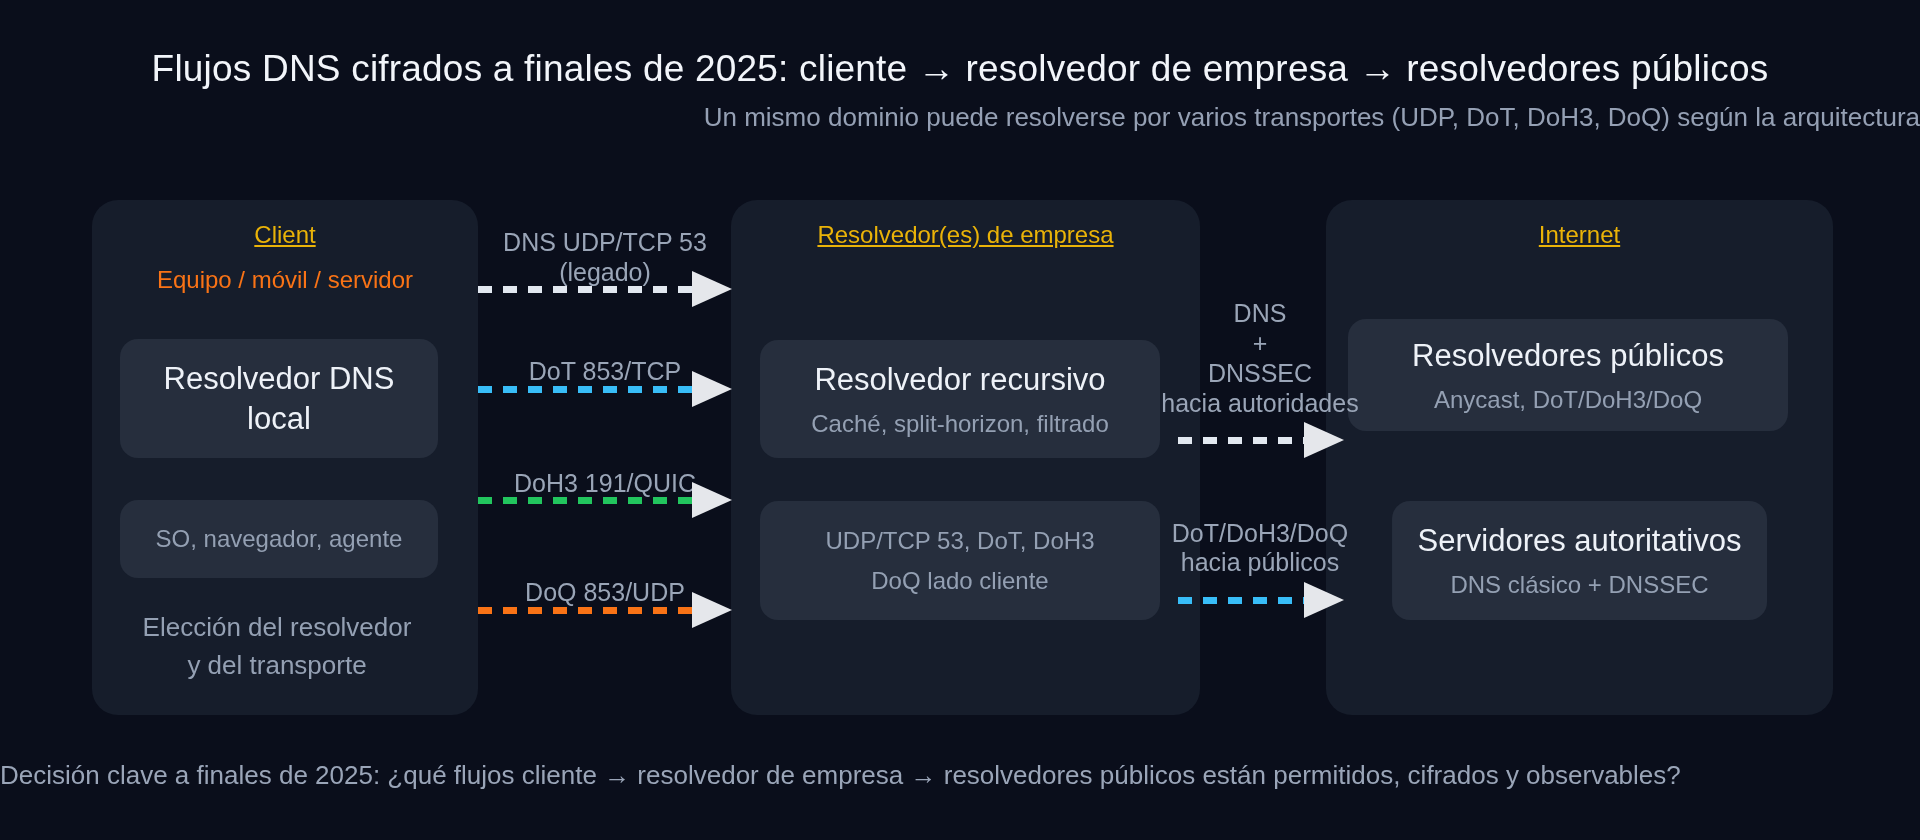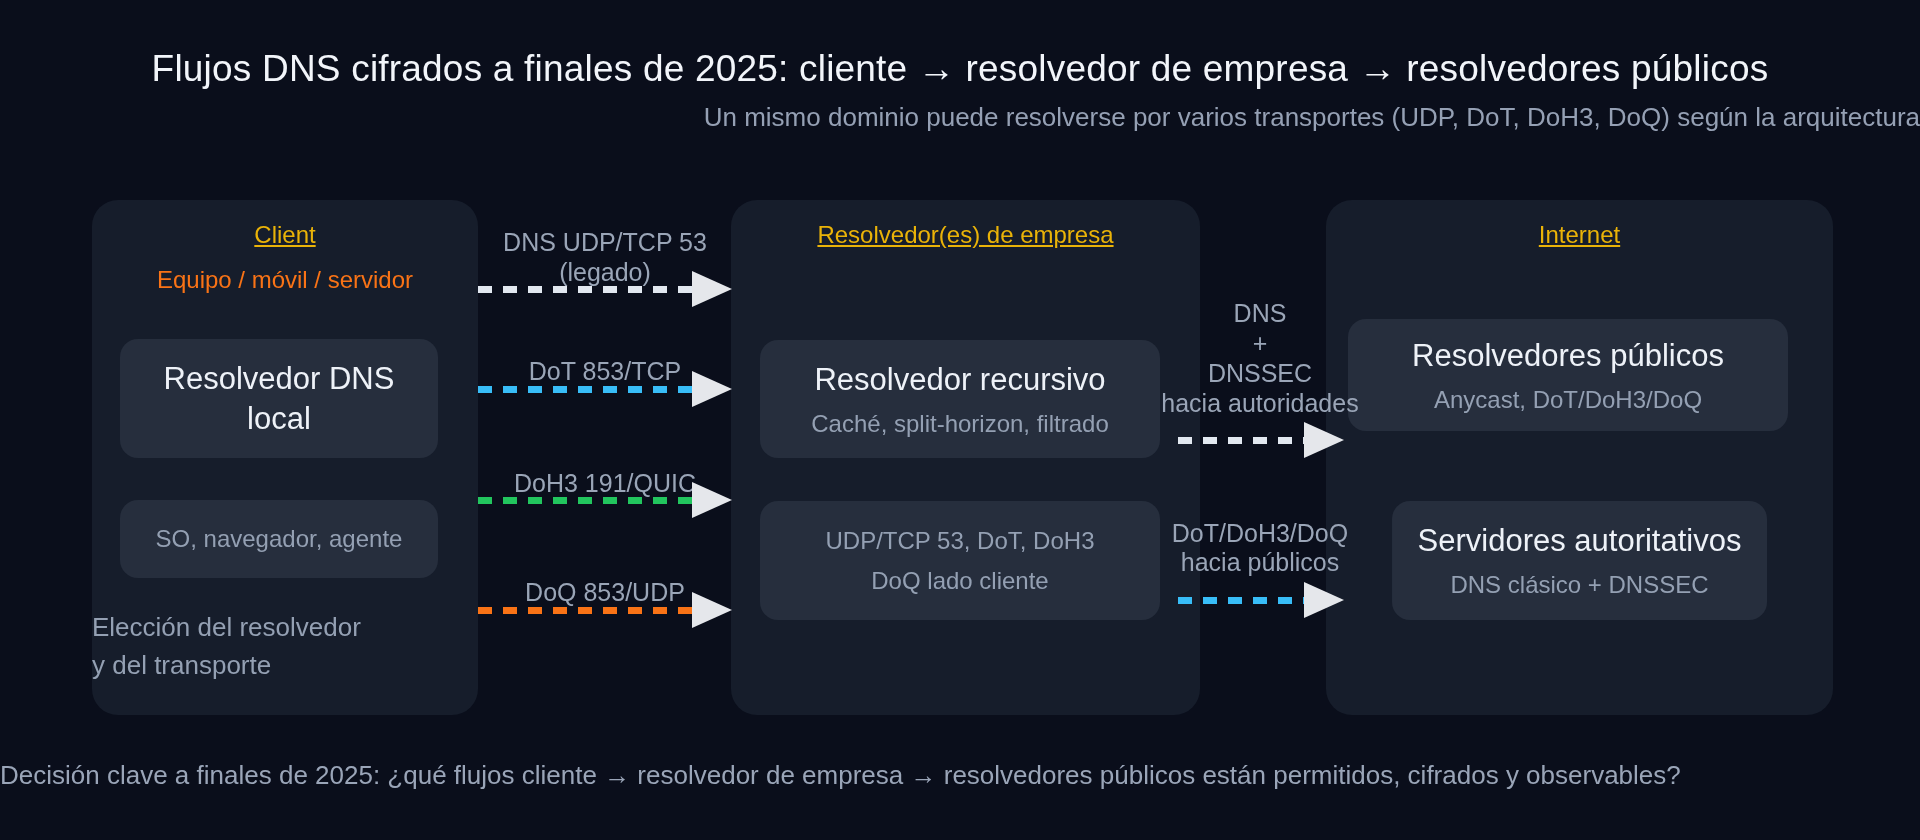--- a/index.html
+++ b/index.html
@@ -39,21 +39,21 @@
     display: flex; flex-direction: column; align-items: center; justify-content: center;
     text-align: center;
   }
   .box-title { font-size: 31px; color: #eef2f8; line-height: 40px; white-space: nowrap; }
   .box-sub   { font-size: 24px; color: #94a0b3; line-height: 30px; margin-top: 9px; white-space: nowrap; }
   .box-gray  { font-size: 24px; color: #94a0b3; line-height: 40px; white-space: nowrap; }
   .client-box-1 { left: 28px; top: 139px; width: 318px; height: 119px; }
   .client-box-2 { left: 28px; top: 300px; width: 318px; height: 78px; }
   .client-note {
     position: absolute; left: 0; right: 16px; top: 408px;
-    font-size: 26px; color: #94a0b3; line-height: 38px;
+    text-align: center; font-size: 26px; color: #94a0b3; line-height: 38px;
   }
   .enterprise-box-1 { left: 29px; top: 140px; width: 400px; height: 118px; }
   .enterprise-box-2 { left: 29px; top: 301px; width: 400px; height: 119px; }
   .internet-box-1   { left: 22px; top: 119px; width: 440px; height: 112px; }
   .internet-box-2   { left: 50%; transform: translateX(-50%); top: 301px;
                       min-width: 352px; height: 119px; padding: 12px 26px; box-sizing: border-box; }
   .flow-arrow {
     position: absolute; height: 36px;
     display: flex; align-items: center;
   }

